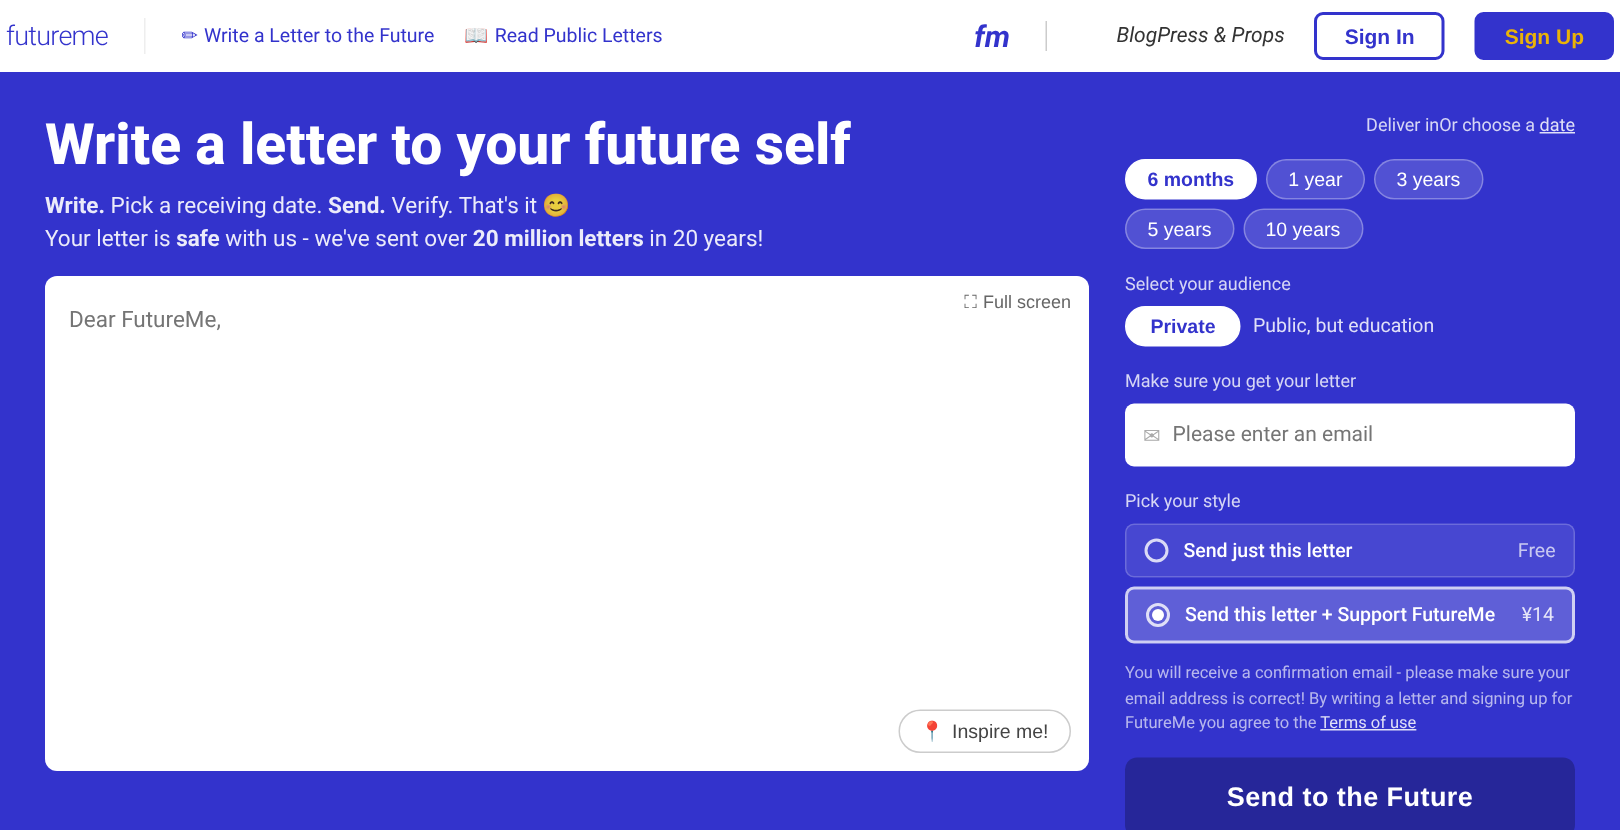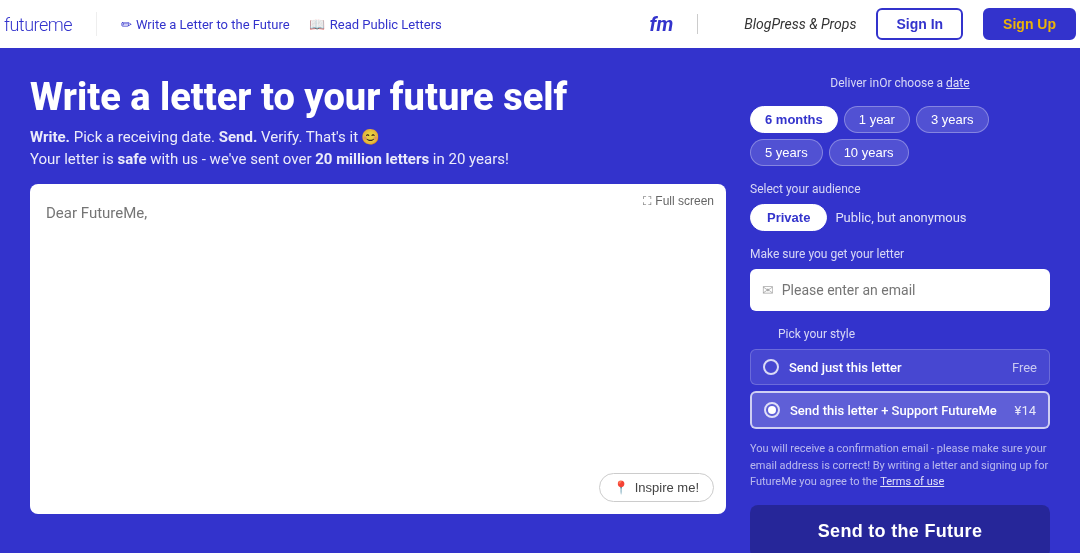--- a/index.html
+++ b/index.html
@@ -175,21 +175,21 @@
       width: 300px;
       flex-shrink: 0;
     }
     .section-label {
       font-size: 12px;
       color: rgba(255,255,255,0.8);
       margin-bottom: 8px;
     }
     .section-label-row {
       display: flex;
-      justify-content: center;
+      justify-content: flex-end;
       align-items: center;
       margin-bottom: 8px;
     }
     .date-link {
       font-size: 12px;
       color: rgba(255,255,255,0.85);
       text-decoration: underline;
       cursor: pointer;
     }
     .time-buttons {
@@ -272,21 +272,20 @@
       font-size: 14px;
       color: #999;
       width: 100%;
       font-family: inherit;
     }
 
     .style-label {
       font-size: 12px;
       color: rgba(255,255,255,0.8);
       margin-bottom: 8px;
-      margin-left: 28px;
     }
     .style-options {
       display: flex;
       flex-direction: column;
       gap: 6px;
       margin-bottom: 12px;
     }
     .style-option {
       display: flex;
       align-items: center;
@@ -427,21 +426,21 @@
       <button class="time-btn">1 year</button>
       <button class="time-btn">3 years</button>
       <button class="time-btn">5 years</button>
       <button class="time-btn">10 years</button>
     </div>
 
     
     <div class="audience-label">Select your audience</div>
     <div class="audience-buttons">
       <button class="audience-btn active">Private</button>
-      <span class="audience-text">Public, but anonymous</span>
+      <span class="audience-text">Public, but education</span>
     </div>
 
     
     <div class="email-label">Make sure you get your letter</div>
     <div class="email-input-wrapper">
       <span class="email-icon">✉</span>
       <input class="email-input" type="email" placeholder="Please enter an email" style="">
     </div>
 
     

